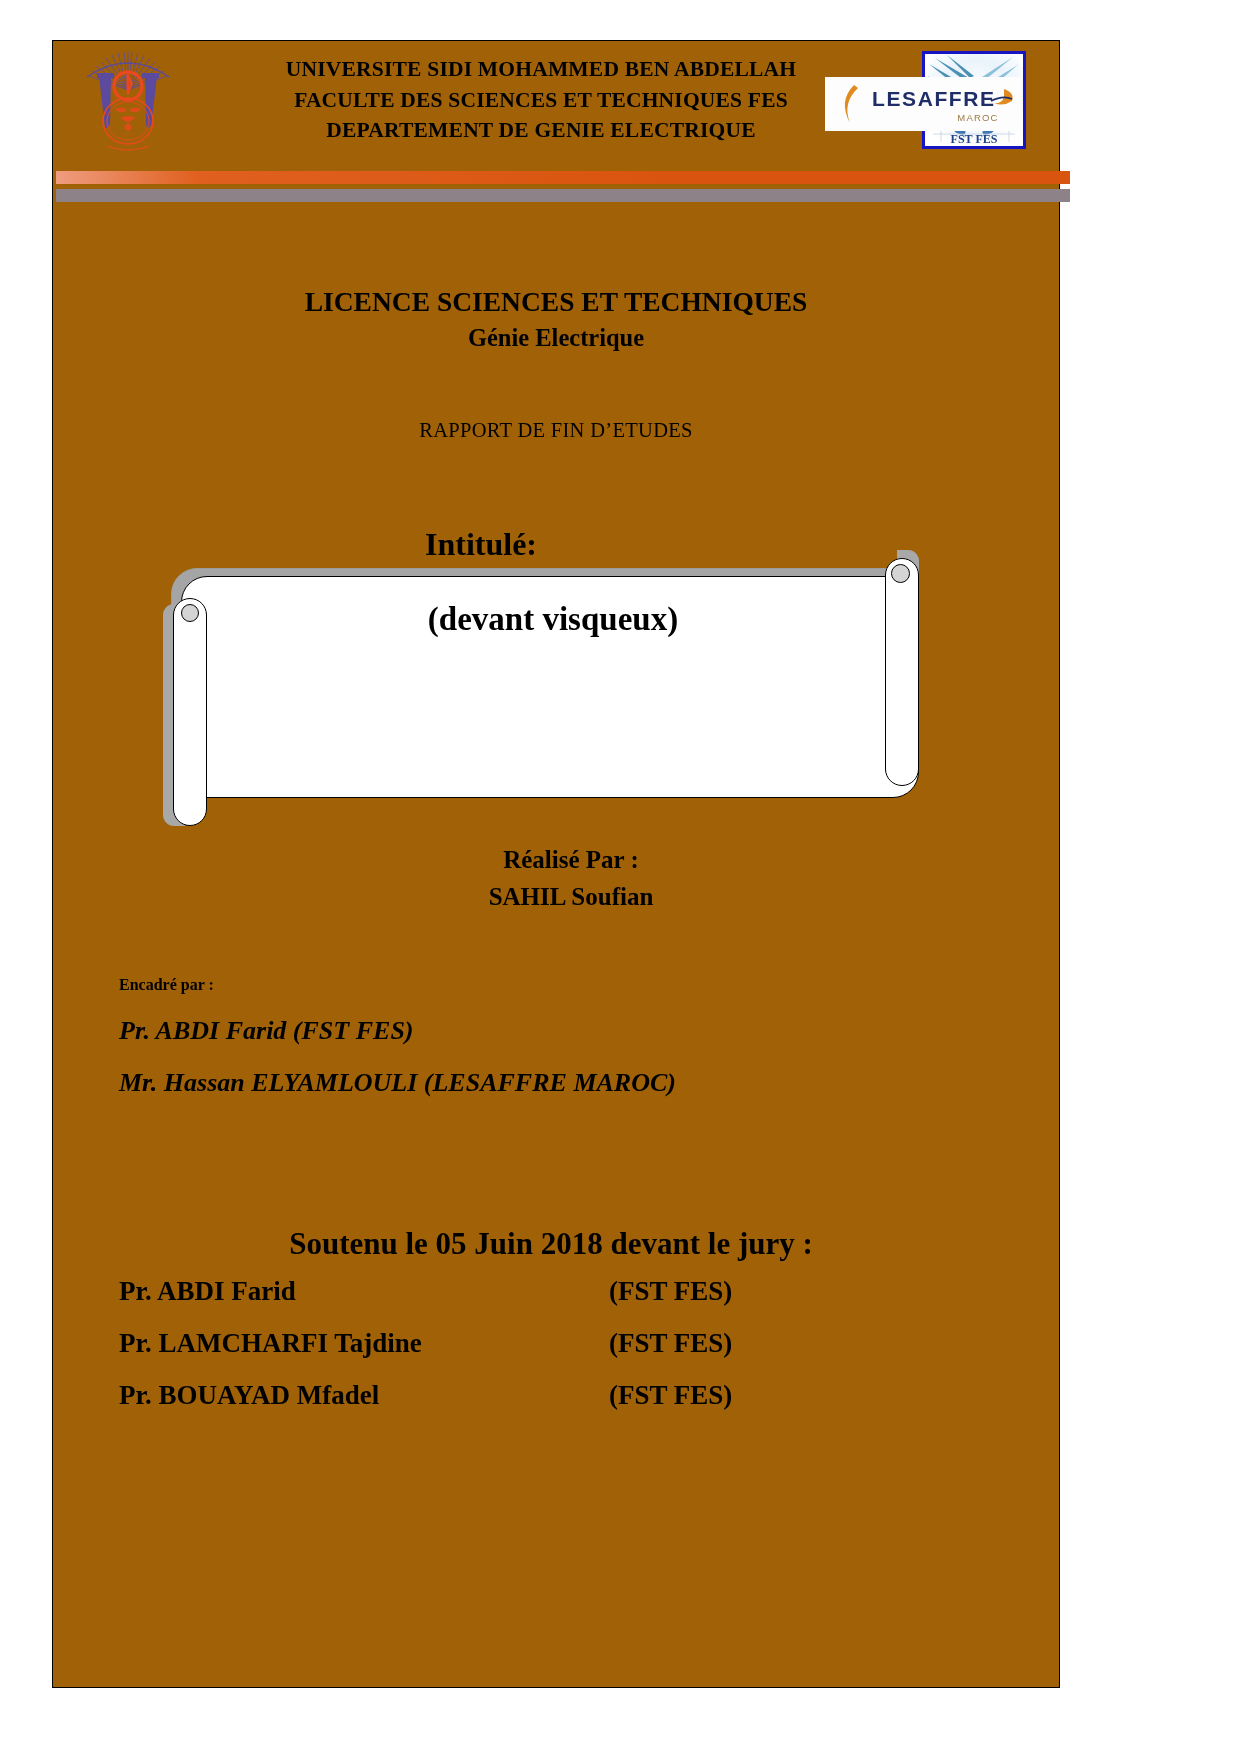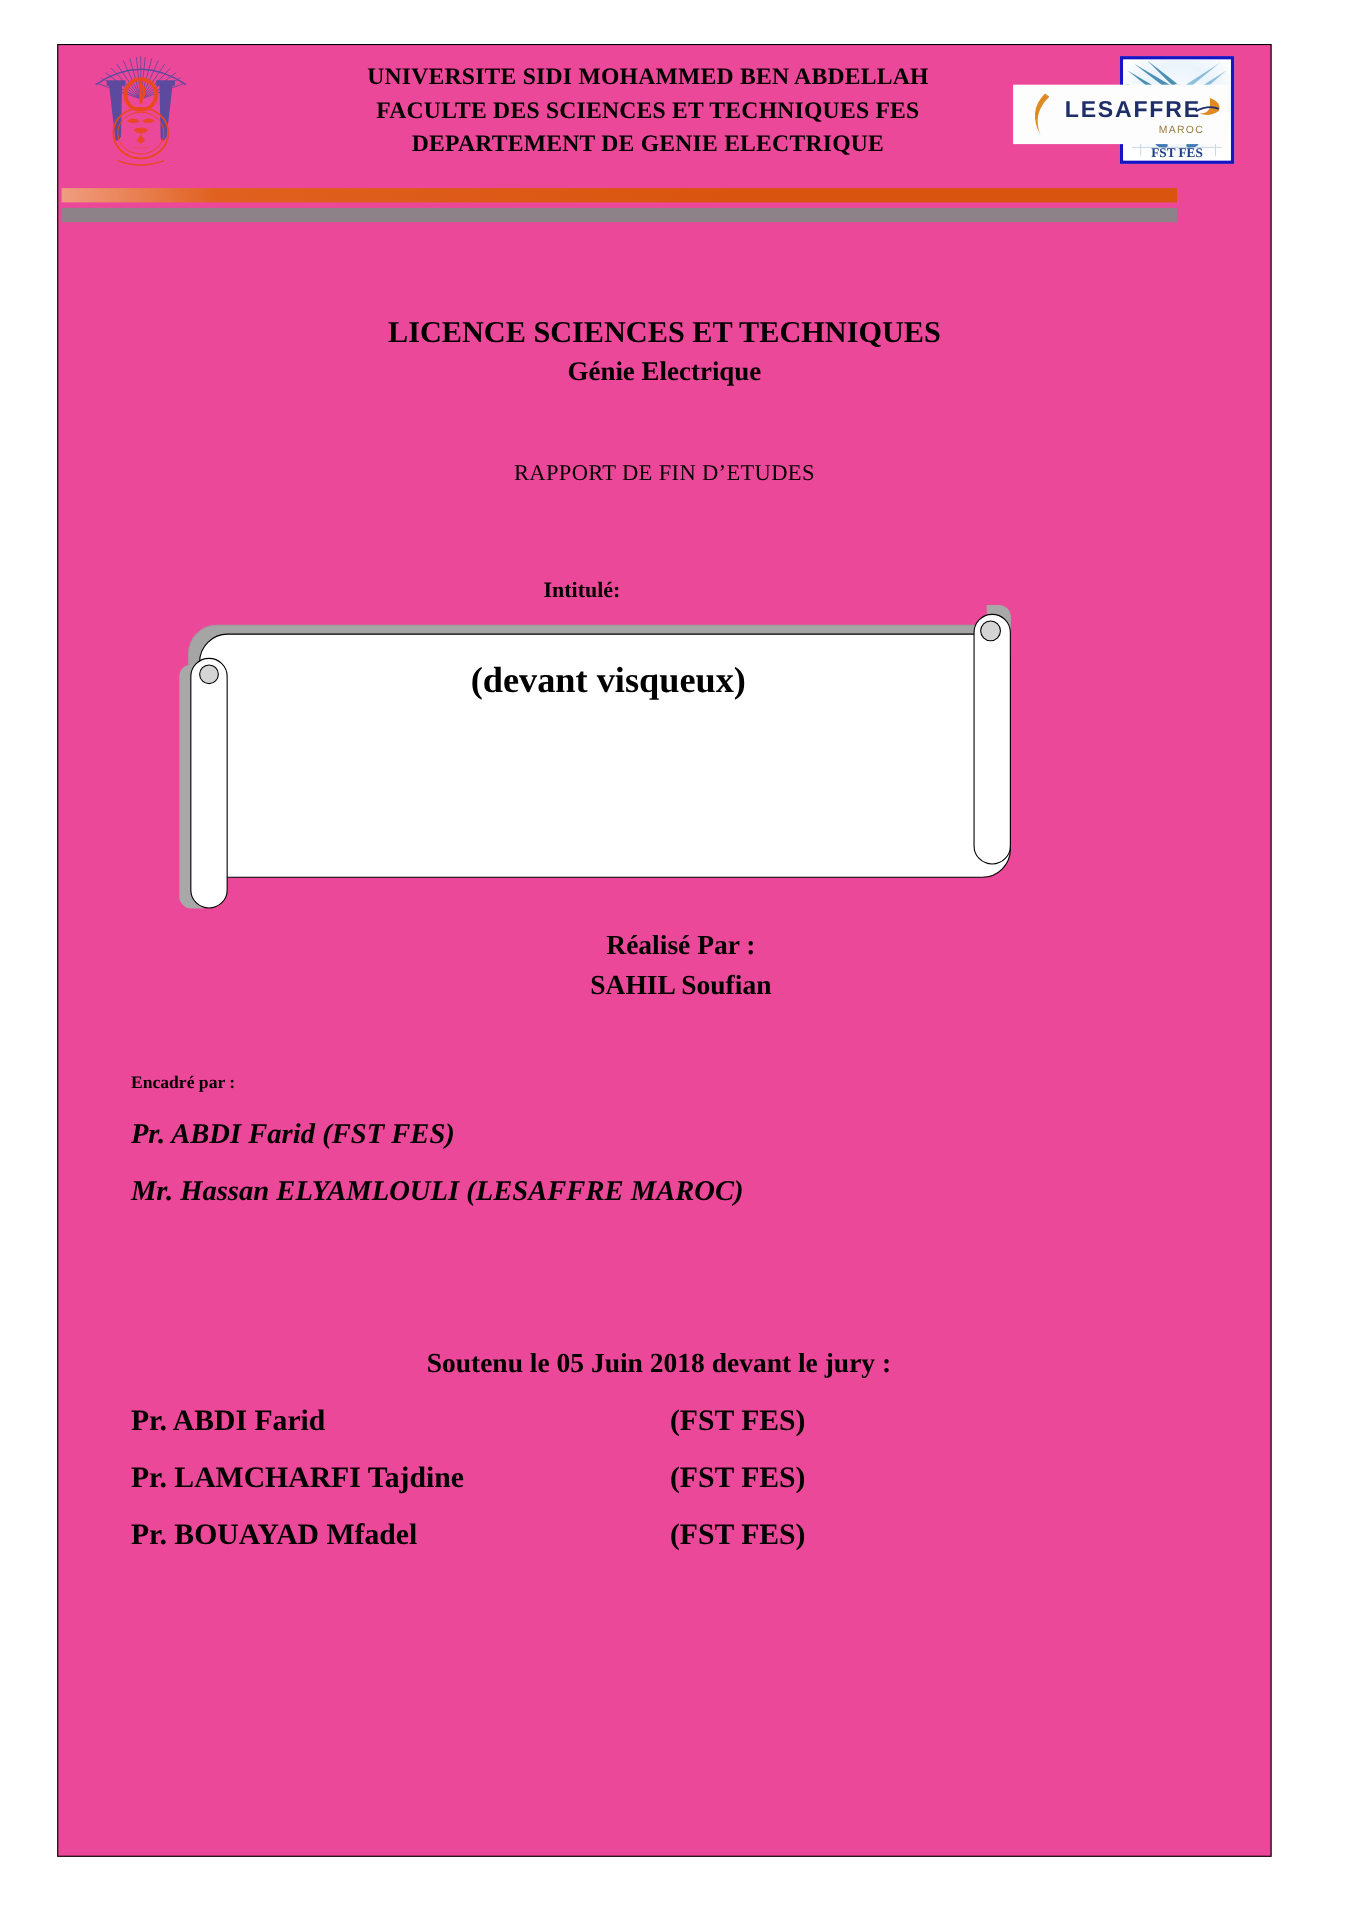--- a/index.html
+++ b/index.html
@@ -14,24 +14,24 @@
     color: #000000;
     overflow: hidden;
     position: relative;
   }
 
   
   .page {
     position: absolute;
     left: 52px;
     top: 40px;
-    width: 1104px;
+    width: 1008px;
     height: 1648px;
     border: 1px solid #000000;
-    background: #ec4899;
+    background: #a16207;
     box-sizing: border-box;
   }
 
   
   .header {
     position: absolute;
     left: 0;
     top: 0;
     width: 100%;
     height: 118px;
@@ -137,21 +137,21 @@
     letter-spacing: 0.3px;
   }
 
   .intitule {
     position: absolute;
     left: 0;
     top: 485px;
     width: 100%;
     text-align: center;
     font-weight: bold;
-    font-size: 20px;
+    font-size: 32px;
     padding-right: 150px;
     box-sizing: border-box;
   }
 
   
   .scroll-wrap {
     position: absolute;
     left: 106px;
     top: 517px;
     width: 790px;
@@ -289,21 +289,21 @@
   .sup-line  { font-size: 26px; margin-bottom: 22px; font-style: italic; }
 
   
   .jury-heading {
     position: absolute;
     left: 0;
     top: 1185px;
     width: 100%;
     text-align: center;
     font-weight: bold;
-    font-size: 25px;
+    font-size: 31px;
     padding-right: 10px;
     box-sizing: border-box;
   }
   .jury-table {
     position: absolute;
     left: 66px;
     top: 1235px;
     width: 730px;
   }
   .jury-row {

